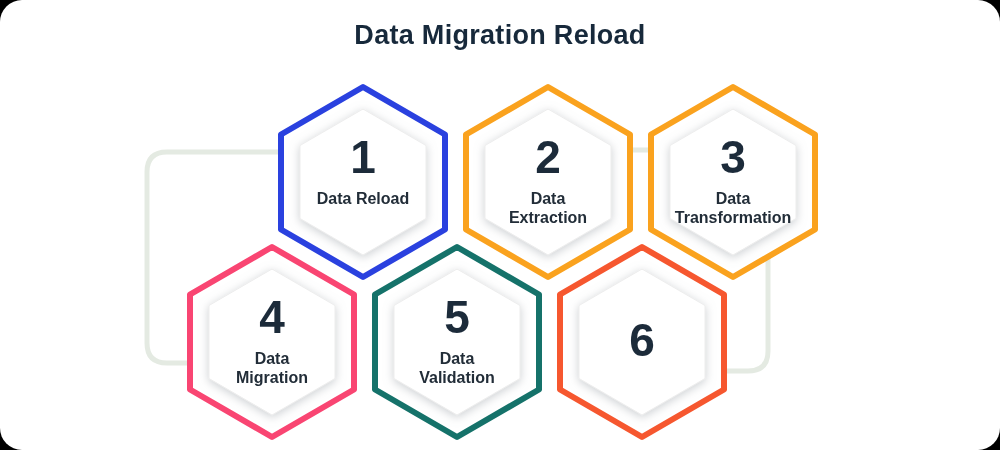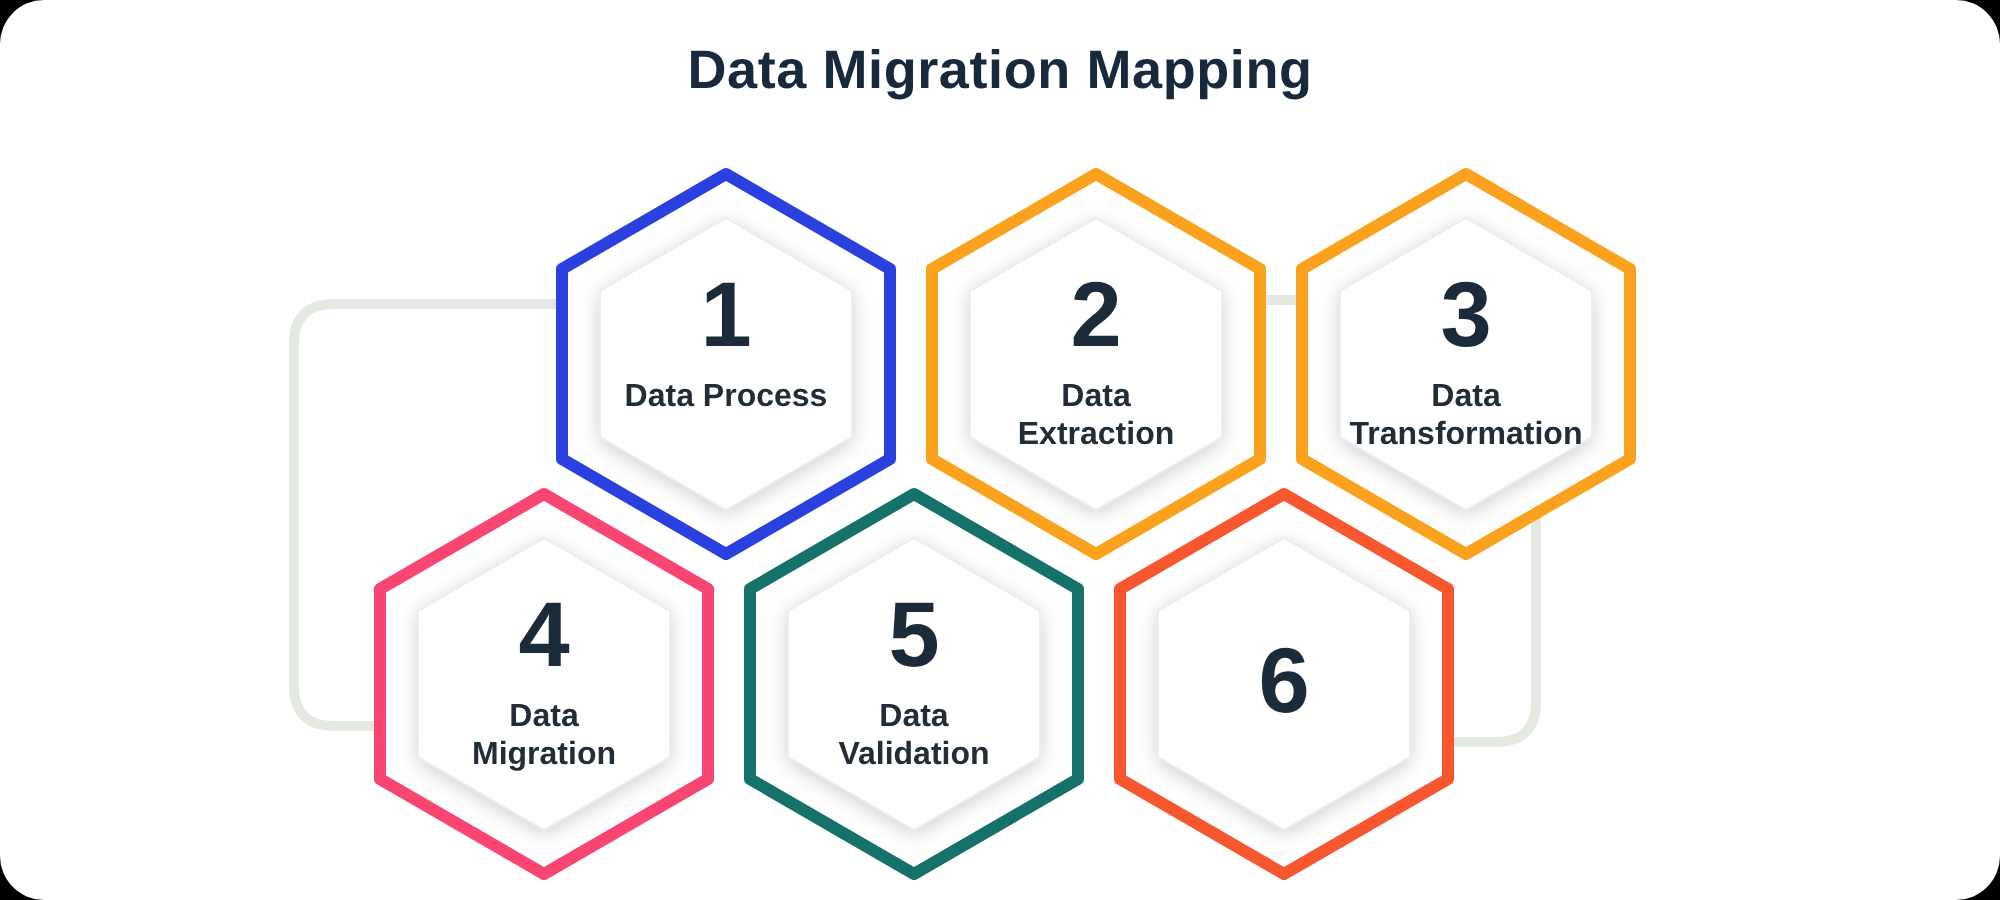--- a/index.html
+++ b/index.html
@@ -45,21 +45,21 @@
   .s2{left:651px;top:120px;}
   .s3{left:190px;top:280px;}
   .s4{left:375px;top:280px;}
   .s5{left:560px;top:280px;}
 </style>
 </head>
 <body>
 
 <div class="frame">
 
-  <div class="title">Data Migration Mapping</div>
+  <div class="title">Data Migration Reload</div>
 
   <svg class="diagram-svg" width="1000" height="450" viewBox="0 0 1000 450">
     <defs>
       <filter id="innershadow" x="-30%" y="-30%" width="160%" height="160%">
         <feDropShadow dx="0" dy="2" stdDeviation="5" flood-color="#9aa0a6" flood-opacity="0.5"></feDropShadow>
       </filter>
     </defs>
 
     <path class="connector" d="M 282 152 H 167 Q 147 152 147 172 V 343 Q 147 363 167 363 H 193" fill="none" stroke="#E4EAE2" stroke-width="5" stroke-linecap="round"></path>
     <path class="connector" d="M 630 150 H 652" fill="none" stroke="#E4EAE2" stroke-width="5" stroke-linecap="round"></path>
@@ -91,21 +91,21 @@
     </g>
 
     <g>
       <polygon class="hex-outer" points="642,247 724,294.5 724,389.5 642,437 560,389.5 560,294.5" fill="#ffffff" stroke="#F6572F" stroke-width="6" stroke-linejoin="round"></polygon>
       <polygon class="hex-inner" points="642,269 705,305.5 705,378.5 642,415 579,378.5 579,305.5" fill="#ffffff" stroke="#ededed" stroke-width="1" filter="url(#innershadow)"></polygon>
     </g>
   </svg>
 
   <div class="step s0">
     <div class="num">1</div>
-    <div class="lbl">Data Process</div>
+    <div class="lbl">Data Reload</div>
   </div>
   <div class="step s1">
     <div class="num">2</div>
     <div class="lbl">Data
 Extraction</div>
   </div>
   <div class="step s2">
     <div class="num">3</div>
     <div class="lbl">Data
 Transformation</div>

